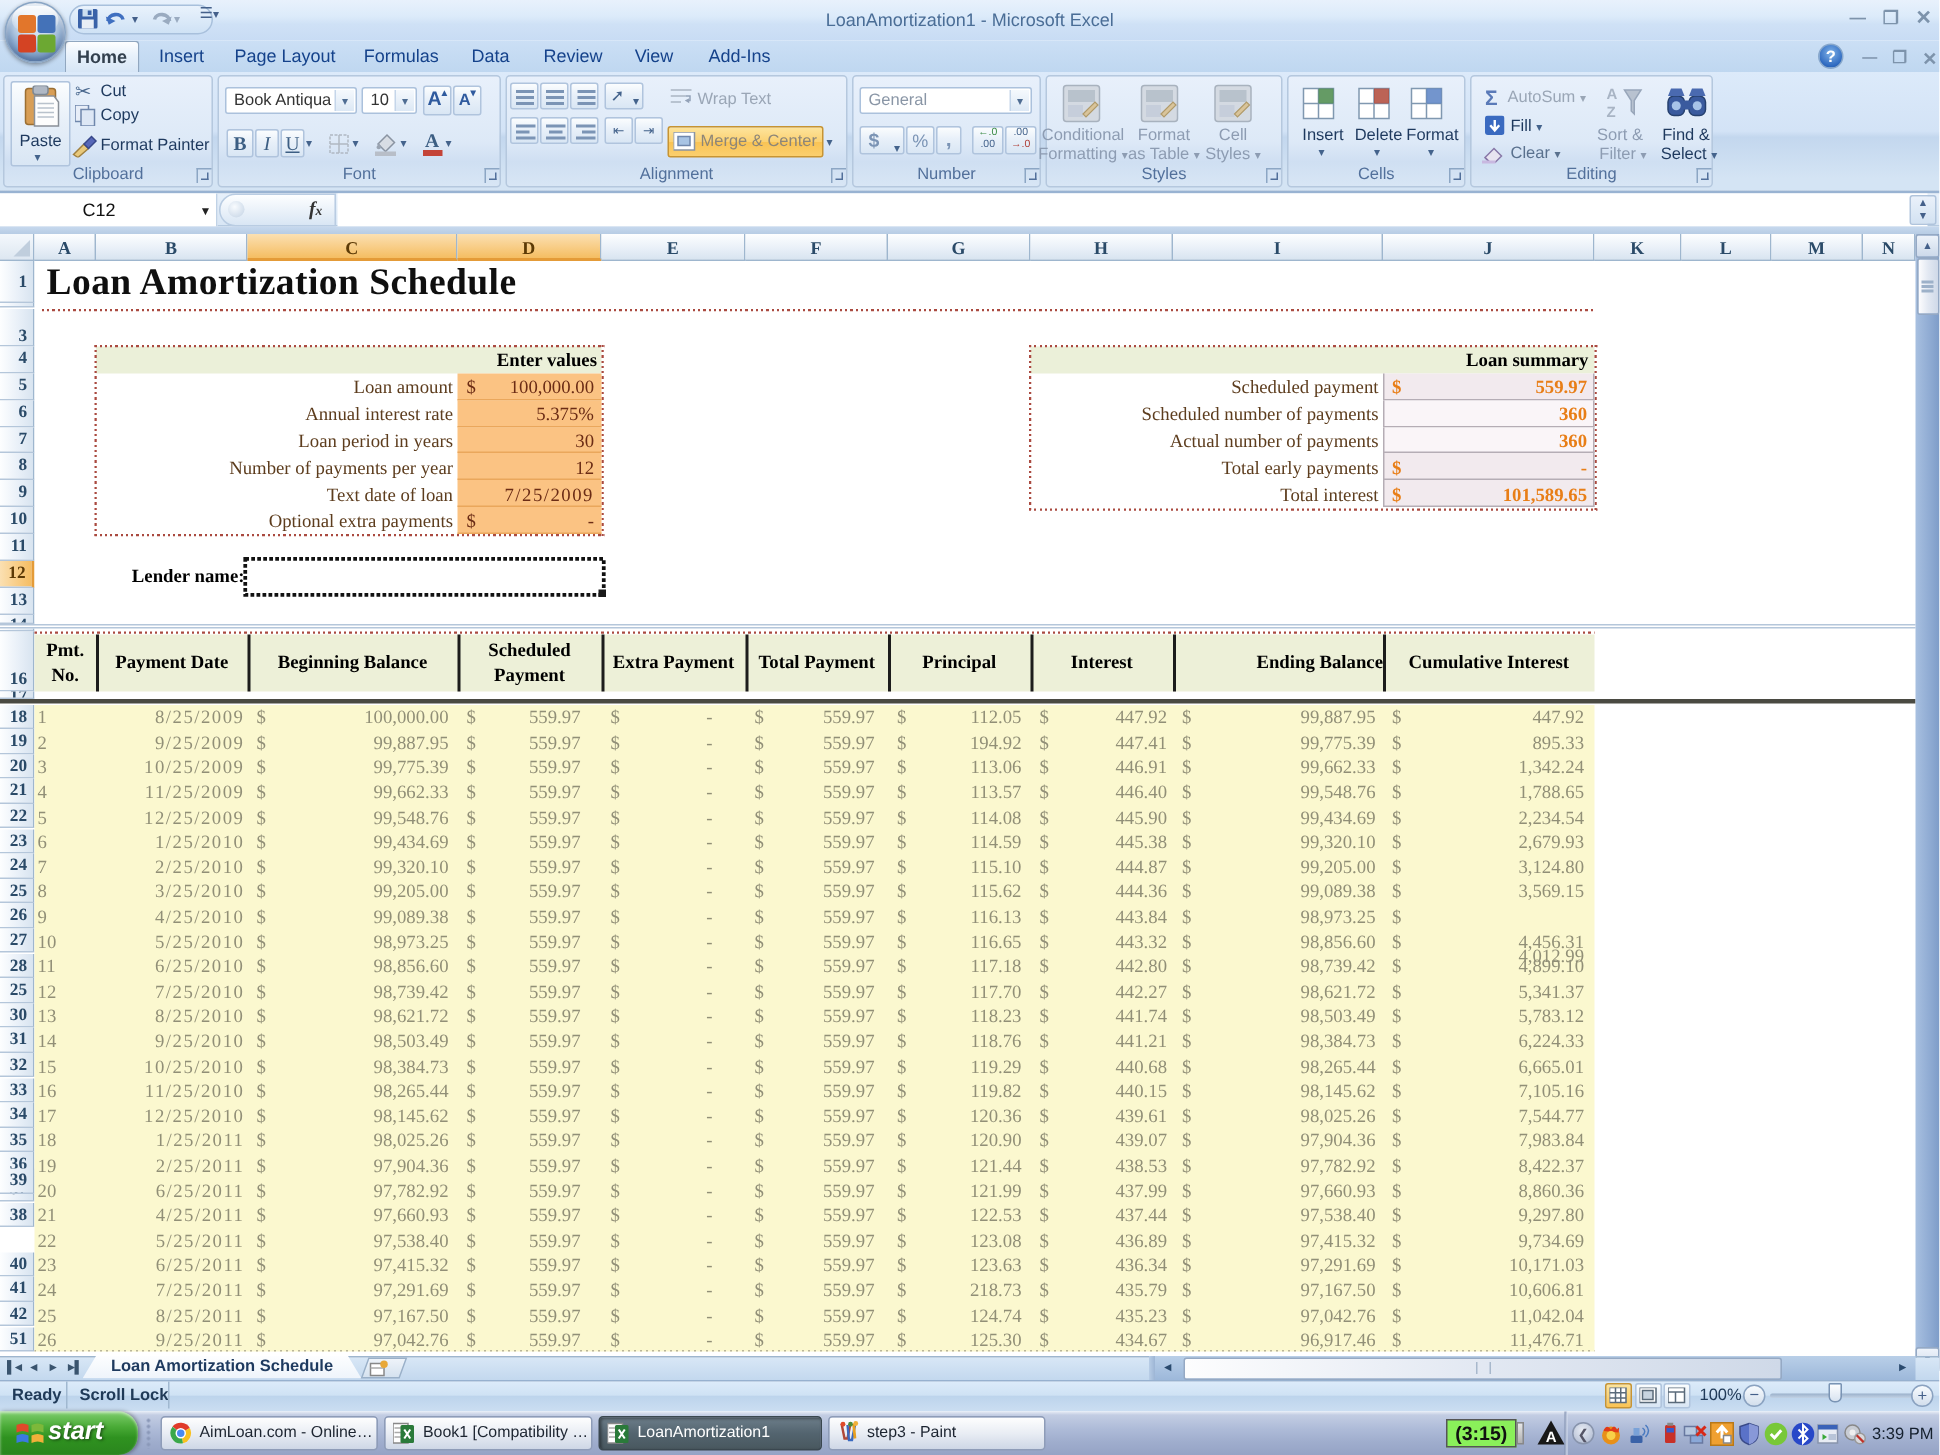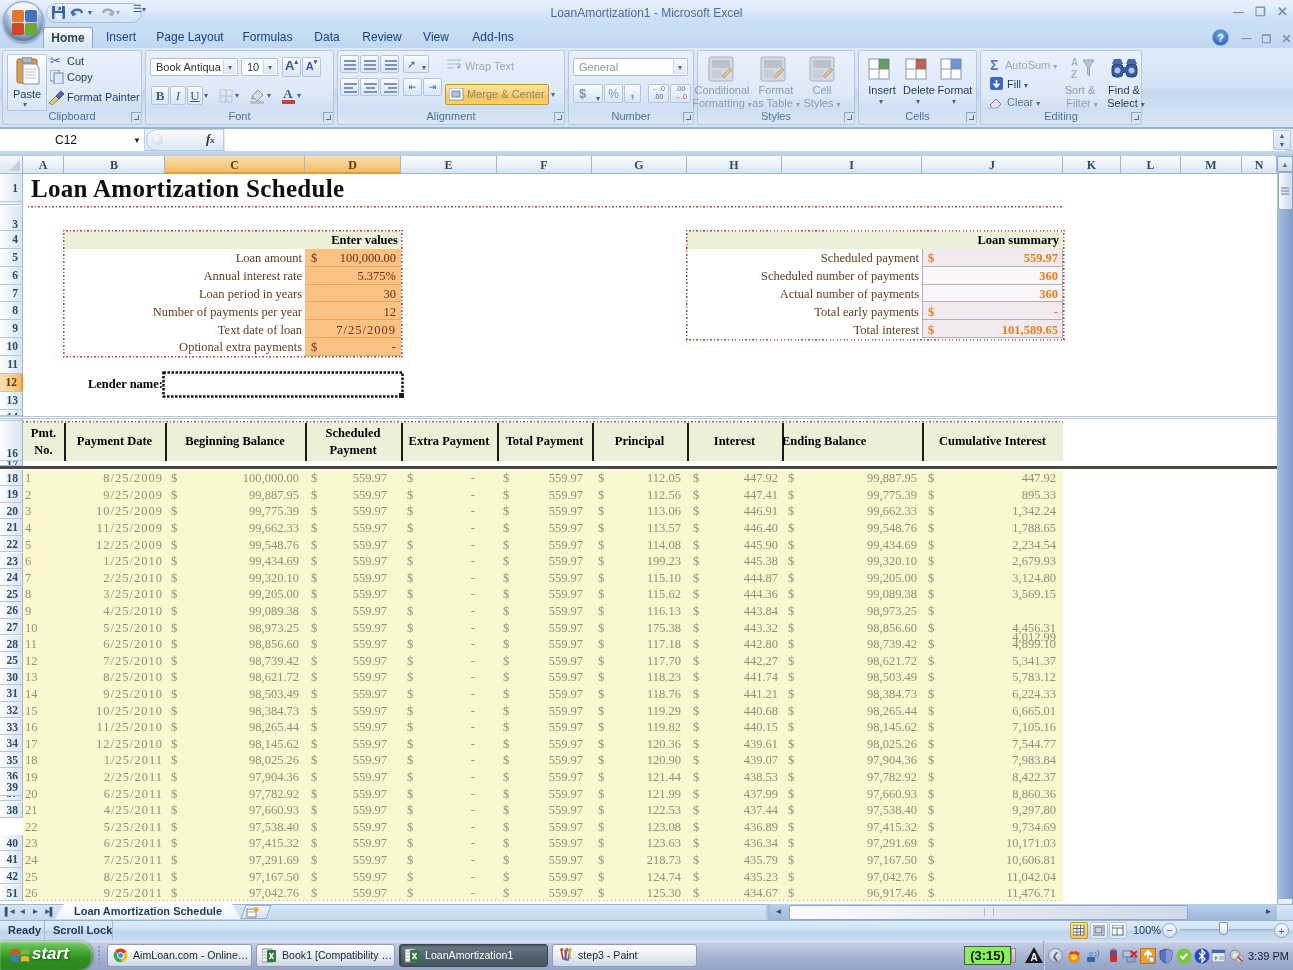--- a/index.html
+++ b/index.html
@@ -487,21 +487,21 @@
 <div class="abs" style="left:592px;top:423px;width:1.6px;height:37.5px;background:#1c1c1c"></div>
 <div class="abs" style="left:687px;top:423px;width:1.6px;height:37.5px;background:#1c1c1c"></div>
 <div class="abs" style="left:782px;top:423px;width:1.6px;height:37.5px;background:#1c1c1c"></div>
 <div class="abs" style="left:922px;top:423px;width:1.6px;height:37.5px;background:#1c1c1c"></div>
 <div class="cell abs hdrtxt" style="left:64px;top:434px;width:101px;text-align:center">Payment Date</div>
 <div class="cell abs hdrtxt" style="left:165px;top:434px;width:140px;text-align:center">Beginning Balance</div>
 <div class="cell abs hdrtxt" style="left:401px;top:434px;width:96px;text-align:center">Extra Payment</div>
 <div class="cell abs hdrtxt" style="left:497px;top:434px;width:95px;text-align:center">Total Payment</div>
 <div class="cell abs hdrtxt" style="left:592px;top:434px;width:95px;text-align:center">Principal</div>
 <div class="cell abs hdrtxt" style="left:687px;top:434px;width:95px;text-align:center">Interest</div>
-<div class="cell abs hdrtxt" style="left:782px;top:434px;width:140px;text-align:left">Ending Balance</div>
+<div class="cell abs hdrtxt" style="left:782px;top:434px;width:140px;text-align:right">Ending Balance</div>
 <div class="cell abs hdrtxt" style="left:922px;top:434px;width:141px;text-align:center">Cumulative Interest</div>
 <div class="cell abs hdrtxt" style="left:23px;top:426px;width:41px;text-align:center">Pmt.</div>
 <div class="cell abs hdrtxt" style="left:23px;top:443px;width:41px;text-align:center">No.</div>
 <div class="cell abs hdrtxt" style="left:305px;top:426px;width:96px;text-align:center">Scheduled</div>
 <div class="cell abs hdrtxt" style="left:305px;top:443px;width:96px;text-align:center">Payment</div>
 <div class="abs" style="left:0px;top:415.9px;width:1277px;height:1px;background:#b4c6da"></div>
 <div class="abs" style="left:0px;top:418px;width:1277px;height:1px;background:#b4c6da"></div>
 <div class="abs" style="left:0px;top:465.5px;width:1277px;height:3px;background:#4a4a42"></div>
 <div class="abs" style="left:23px;top:469.5px;width:1040px;height:431.6px;background:#fbf8cf"></div>
 <div class="cell abs datcell" style="left:25px;top:471.1px;text-align:left">1</div>
@@ -526,21 +526,21 @@
 <div class="cell abs datcell datd" style="left:64px;top:487.7px;width:99px">9/25/2009</div>
 <div class="cell abs datcell" style="left:171px;top:487.7px;text-align:left">$</div>
 <div class="cell abs datcell" style="left:171px;top:487.7px;width:128px">99,887.95</div>
 <div class="cell abs datcell" style="left:311px;top:487.7px;text-align:left">$</div>
 <div class="cell abs datcell" style="left:311px;top:487.7px;width:76px">559.97</div>
 <div class="cell abs datcell" style="left:407px;top:487.7px;text-align:left">$</div>
 <div class="cell abs datcell" style="left:407px;top:487.7px;width:68px">-</div>
 <div class="cell abs datcell" style="left:503px;top:487.7px;text-align:left">$</div>
 <div class="cell abs datcell" style="left:503px;top:487.7px;width:80px">559.97</div>
 <div class="cell abs datcell" style="left:598px;top:487.7px;text-align:left">$</div>
-<div class="cell abs datcell" style="left:598px;top:487.7px;width:83px">112.56</div>
+<div class="cell abs datcell" style="left:598px;top:487.7px;width:83px">194.92</div>
 <div class="cell abs datcell" style="left:693px;top:487.7px;text-align:left">$</div>
 <div class="cell abs datcell" style="left:693px;top:487.7px;width:85px">447.41</div>
 <div class="cell abs datcell" style="left:788px;top:487.7px;text-align:left">$</div>
 <div class="cell abs datcell" style="left:788px;top:487.7px;width:129px">99,775.39</div>
 <div class="cell abs datcell" style="left:928px;top:487.7px;text-align:left">$</div>
 <div class="cell abs datcell" style="left:928px;top:487.7px;width:128px">895.33</div>
 <div class="cell abs datcell" style="left:25px;top:504.3px;text-align:left">3</div>
 <div class="cell abs datcell datd" style="left:64px;top:504.3px;width:99px">10/25/2009</div>
 <div class="cell abs datcell" style="left:171px;top:504.3px;text-align:left">$</div>
 <div class="cell abs datcell" style="left:171px;top:504.3px;width:128px">99,775.39</div>
@@ -598,21 +598,21 @@
 <div class="cell abs datcell datd" style="left:64px;top:554.1px;width:99px">1/25/2010</div>
 <div class="cell abs datcell" style="left:171px;top:554.1px;text-align:left">$</div>
 <div class="cell abs datcell" style="left:171px;top:554.1px;width:128px">99,434.69</div>
 <div class="cell abs datcell" style="left:311px;top:554.1px;text-align:left">$</div>
 <div class="cell abs datcell" style="left:311px;top:554.1px;width:76px">559.97</div>
 <div class="cell abs datcell" style="left:407px;top:554.1px;text-align:left">$</div>
 <div class="cell abs datcell" style="left:407px;top:554.1px;width:68px">-</div>
 <div class="cell abs datcell" style="left:503px;top:554.1px;text-align:left">$</div>
 <div class="cell abs datcell" style="left:503px;top:554.1px;width:80px">559.97</div>
 <div class="cell abs datcell" style="left:598px;top:554.1px;text-align:left">$</div>
-<div class="cell abs datcell" style="left:598px;top:554.1px;width:83px">199.23</div>
+<div class="cell abs datcell" style="left:598px;top:554.1px;width:83px">114.59</div>
 <div class="cell abs datcell" style="left:693px;top:554.1px;text-align:left">$</div>
 <div class="cell abs datcell" style="left:693px;top:554.1px;width:85px">445.38</div>
 <div class="cell abs datcell" style="left:788px;top:554.1px;text-align:left">$</div>
 <div class="cell abs datcell" style="left:788px;top:554.1px;width:129px">99,320.10</div>
 <div class="cell abs datcell" style="left:928px;top:554.1px;text-align:left">$</div>
 <div class="cell abs datcell" style="left:928px;top:554.1px;width:128px">2,679.93</div>
 <div class="cell abs datcell" style="left:25px;top:570.7px;text-align:left">7</div>
 <div class="cell abs datcell datd" style="left:64px;top:570.7px;width:99px">2/25/2010</div>
 <div class="cell abs datcell" style="left:171px;top:570.7px;text-align:left">$</div>
 <div class="cell abs datcell" style="left:171px;top:570.7px;width:128px">99,320.10</div>
@@ -670,21 +670,21 @@
 <div class="cell abs datcell datd" style="left:64px;top:620.5px;width:99px">5/25/2010</div>
 <div class="cell abs datcell" style="left:171px;top:620.5px;text-align:left">$</div>
 <div class="cell abs datcell" style="left:171px;top:620.5px;width:128px">98,973.25</div>
 <div class="cell abs datcell" style="left:311px;top:620.5px;text-align:left">$</div>
 <div class="cell abs datcell" style="left:311px;top:620.5px;width:76px">559.97</div>
 <div class="cell abs datcell" style="left:407px;top:620.5px;text-align:left">$</div>
 <div class="cell abs datcell" style="left:407px;top:620.5px;width:68px">-</div>
 <div class="cell abs datcell" style="left:503px;top:620.5px;text-align:left">$</div>
 <div class="cell abs datcell" style="left:503px;top:620.5px;width:80px">559.97</div>
 <div class="cell abs datcell" style="left:598px;top:620.5px;text-align:left">$</div>
-<div class="cell abs datcell" style="left:598px;top:620.5px;width:83px">175.38</div>
+<div class="cell abs datcell" style="left:598px;top:620.5px;width:83px">116.65</div>
 <div class="cell abs datcell" style="left:693px;top:620.5px;text-align:left">$</div>
 <div class="cell abs datcell" style="left:693px;top:620.5px;width:85px">443.32</div>
 <div class="cell abs datcell" style="left:788px;top:620.5px;text-align:left">$</div>
 <div class="cell abs datcell" style="left:788px;top:620.5px;width:129px">98,856.60</div>
 <div class="cell abs datcell" style="left:928px;top:620.5px;text-align:left">$</div>
 <div class="cell abs datcell" style="left:928px;top:620.5px;width:128px">4,456.31</div>
 <div class="cell abs datcell" style="left:25px;top:637.1px;text-align:left">11</div>
 <div class="cell abs datcell datd" style="left:64px;top:637.1px;width:99px">6/25/2010</div>
 <div class="cell abs datcell" style="left:171px;top:637.1px;text-align:left">$</div>
 <div class="cell abs datcell" style="left:171px;top:637.1px;width:128px">98,856.60</div>

